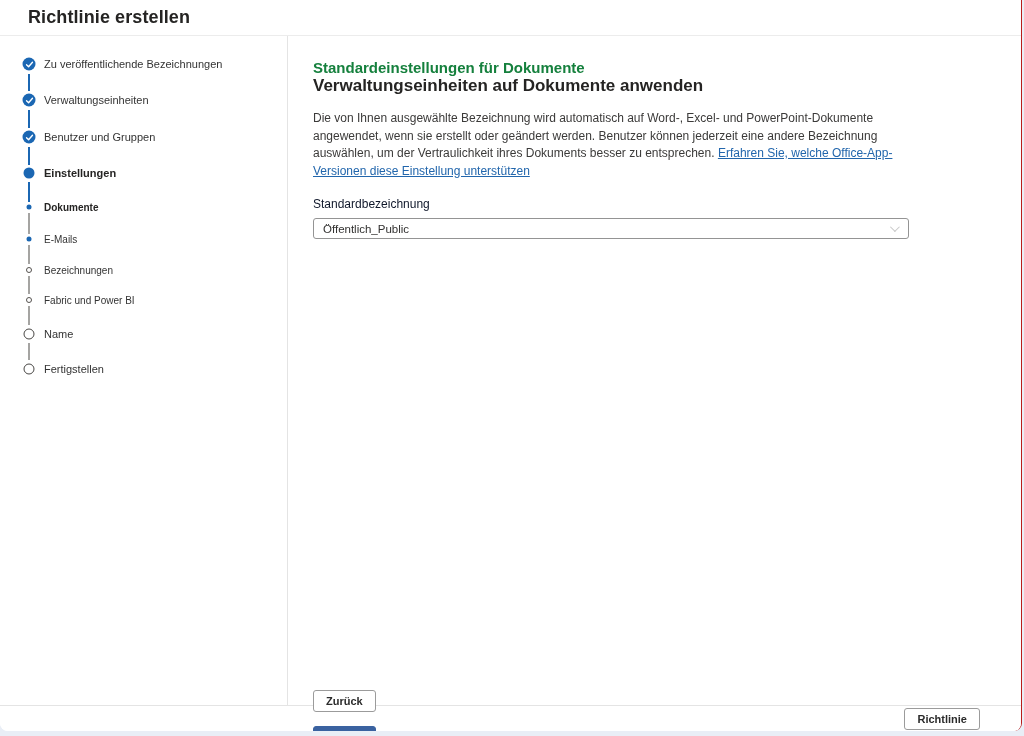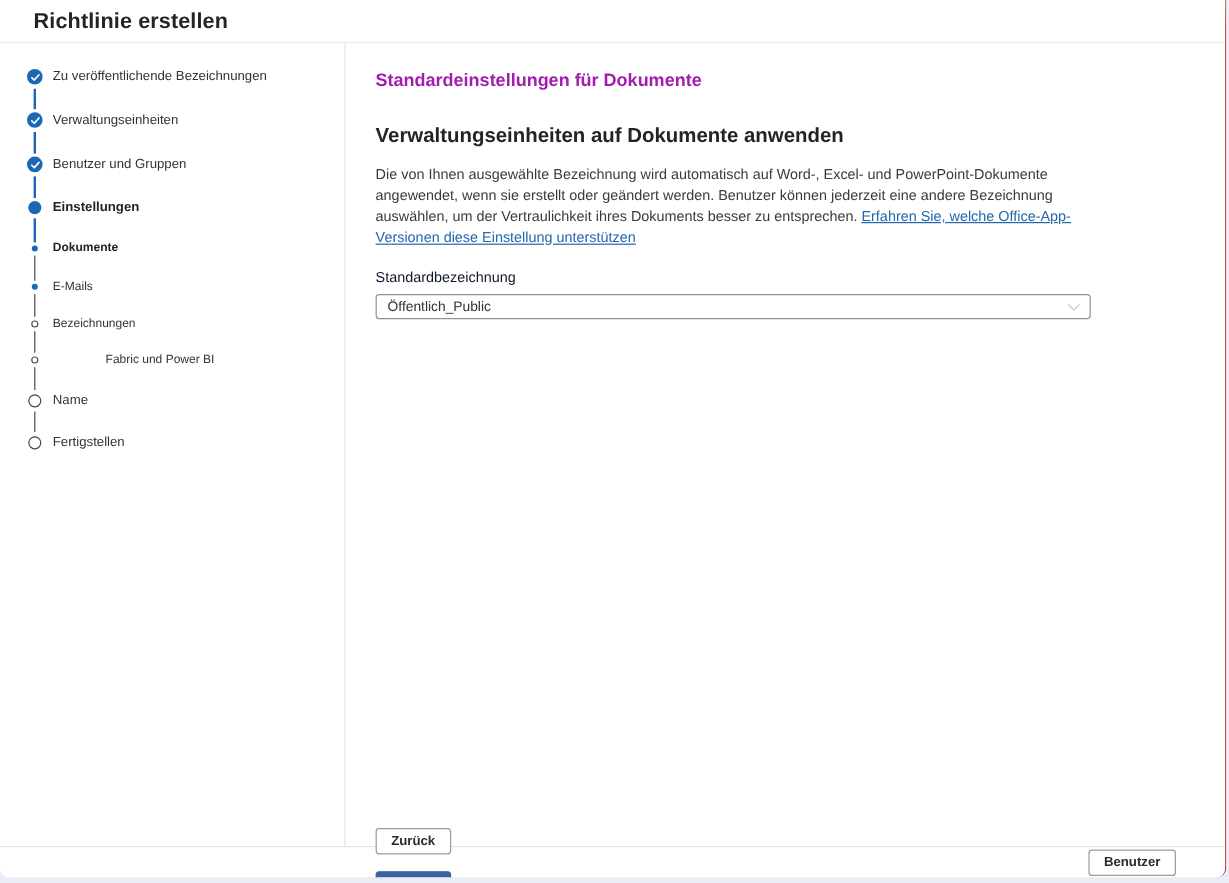--- a/index.html
+++ b/index.html
@@ -66,21 +66,21 @@
   .step-label.bold { font-weight: 700; color: #252423; }
   .connector { position: absolute; transform: translateX(-50%); }
   .connector.blue { width: 2px; background: #1b67b3; }
   .connector.dark { width: 1px; background: #4d4a47; }
   
   .content {
     position: absolute; left: 289px; top: 0; right: 0; bottom: 0;
     padding: 23px 0 0 24px;
   }
   .page-title {
-    font-size: 15px; font-weight: 700; color: #a21caf; margin-bottom: 27px;
+    font-size: 15px; font-weight: 700; color: #15803d; 
   }
   .section-title {
     font-size: 17px; font-weight: 700; color: #252423; margin-bottom: 14px;
   }
   .description {
     width: 596px; font-size: 12px; line-height: 17.5px; color: #3b3a39;
   }
   .learn-link { color: #2266ac; text-decoration: underline; cursor: pointer; }
   .field-label {
     margin-top: 17px; font-size: 12px; font-weight: 400; color: #0f172a;
@@ -179,21 +179,21 @@
             <div class="step-label sub" style="top: 203px;">E-Mails</div>
           </div>
           <div class="connector dark" style="left: 29px; top: 208.5px; height: 19.5px;"></div>
           <div class="step-row">
             <div class="marker sub-empty" style="left: 29px; top: 234px;"></div>
             <div class="step-label sub" style="top: 234px;">Bezeichnungen</div>
           </div>
           <div class="connector dark" style="left: 29px; top: 240px; height: 18px;"></div>
           <div class="step-row">
             <div class="marker sub-empty" style="left: 29px; top: 264px;"></div>
-            <div class="step-label sub" style="top: 264px; margin-left: 44px;">Fabric und Power BI</div>
+            <div class="step-label sub" style="top: 264px;">Fabric und Power BI</div>
           </div>
           <div class="connector dark" style="left: 29px; top: 270px; height: 19px;"></div>
           <div class="step-row">
             <div class="marker empty" style="left: 29px; top: 298px;"></div>
             <div class="step-label" style="top: 298px;">Name</div>
           </div>
           <div class="connector dark" style="left: 29px; top: 307px; height: 17px;"></div>
           <div class="step-row">
             <div class="marker empty" style="left: 29px; top: 333px;"></div>
             <div class="step-label" style="top: 333px;">Fertigstellen</div>
@@ -216,17 +216,17 @@
     </div>
 
   </div>
 
   <div class="footer">
     <div class="footer-left">
       <button class="btn secondary">Zurück</button>
       <button class="btn primary">Weiter</button>
     </div>
     <div class="footer-right">
-      <button class="btn secondary">Benutzer</button>
+      <button class="btn secondary">Richtlinie</button>
     </div>
   </div>
 
 </div>
 
 </body></html>

